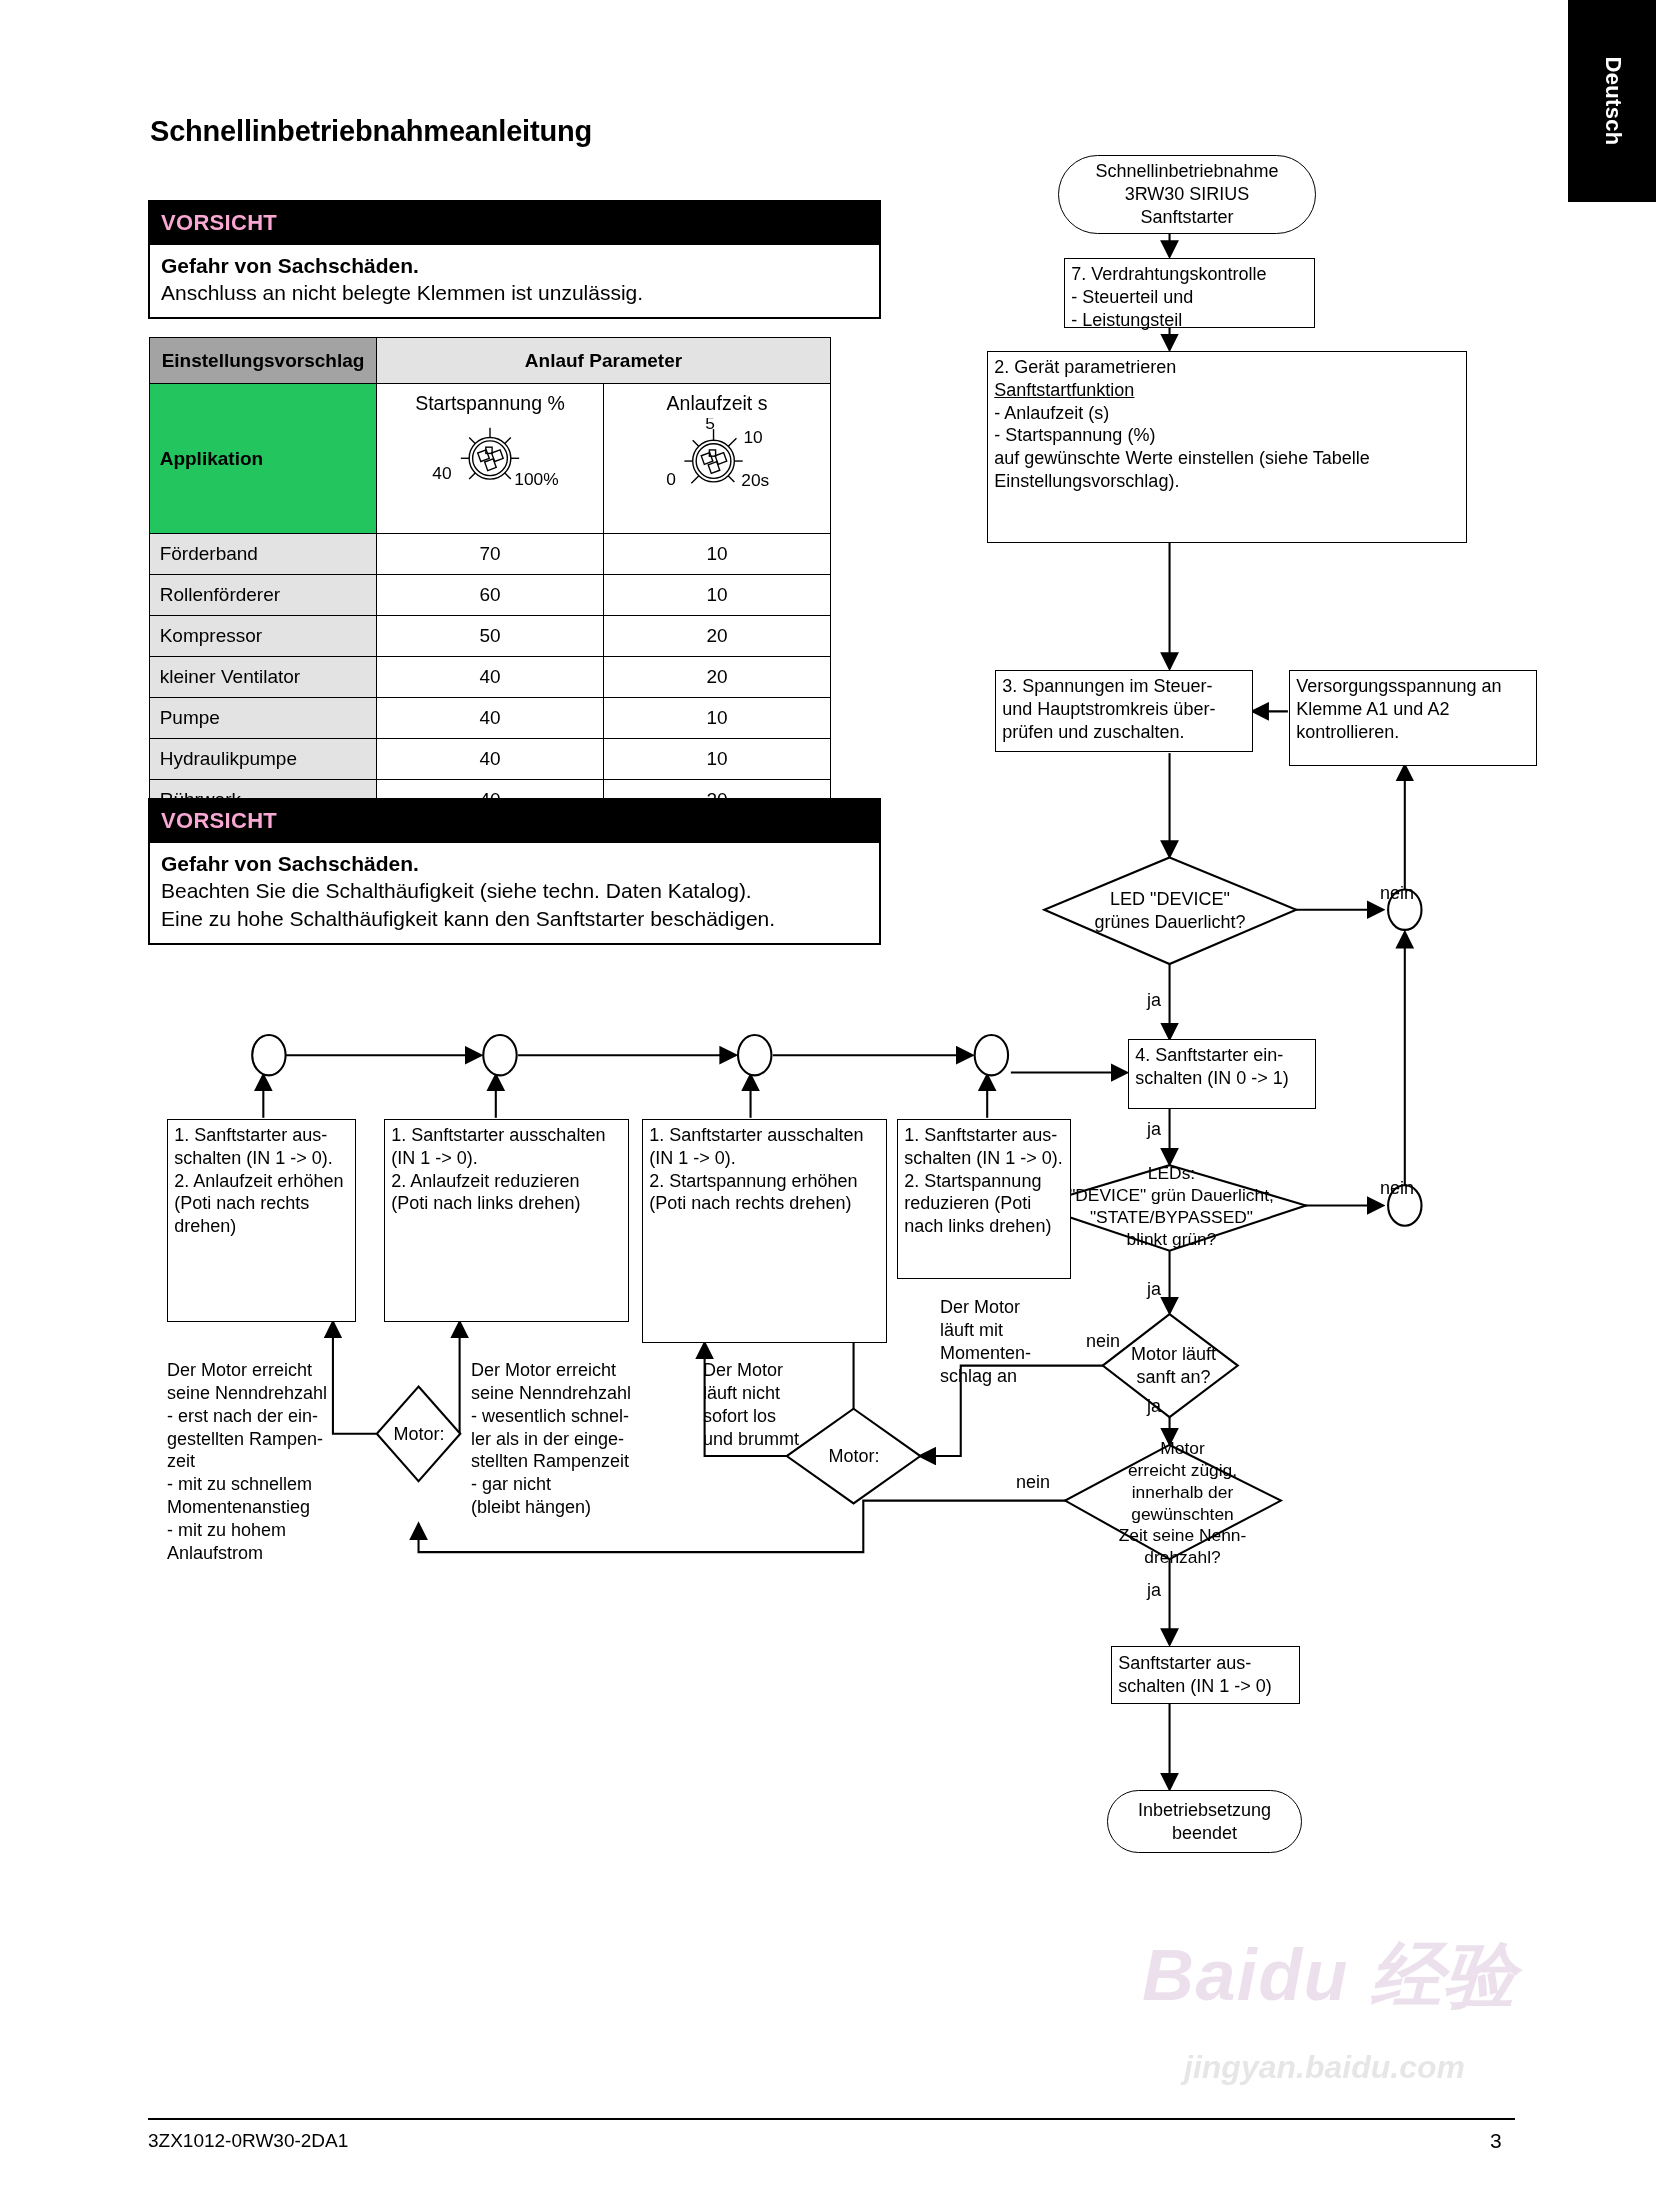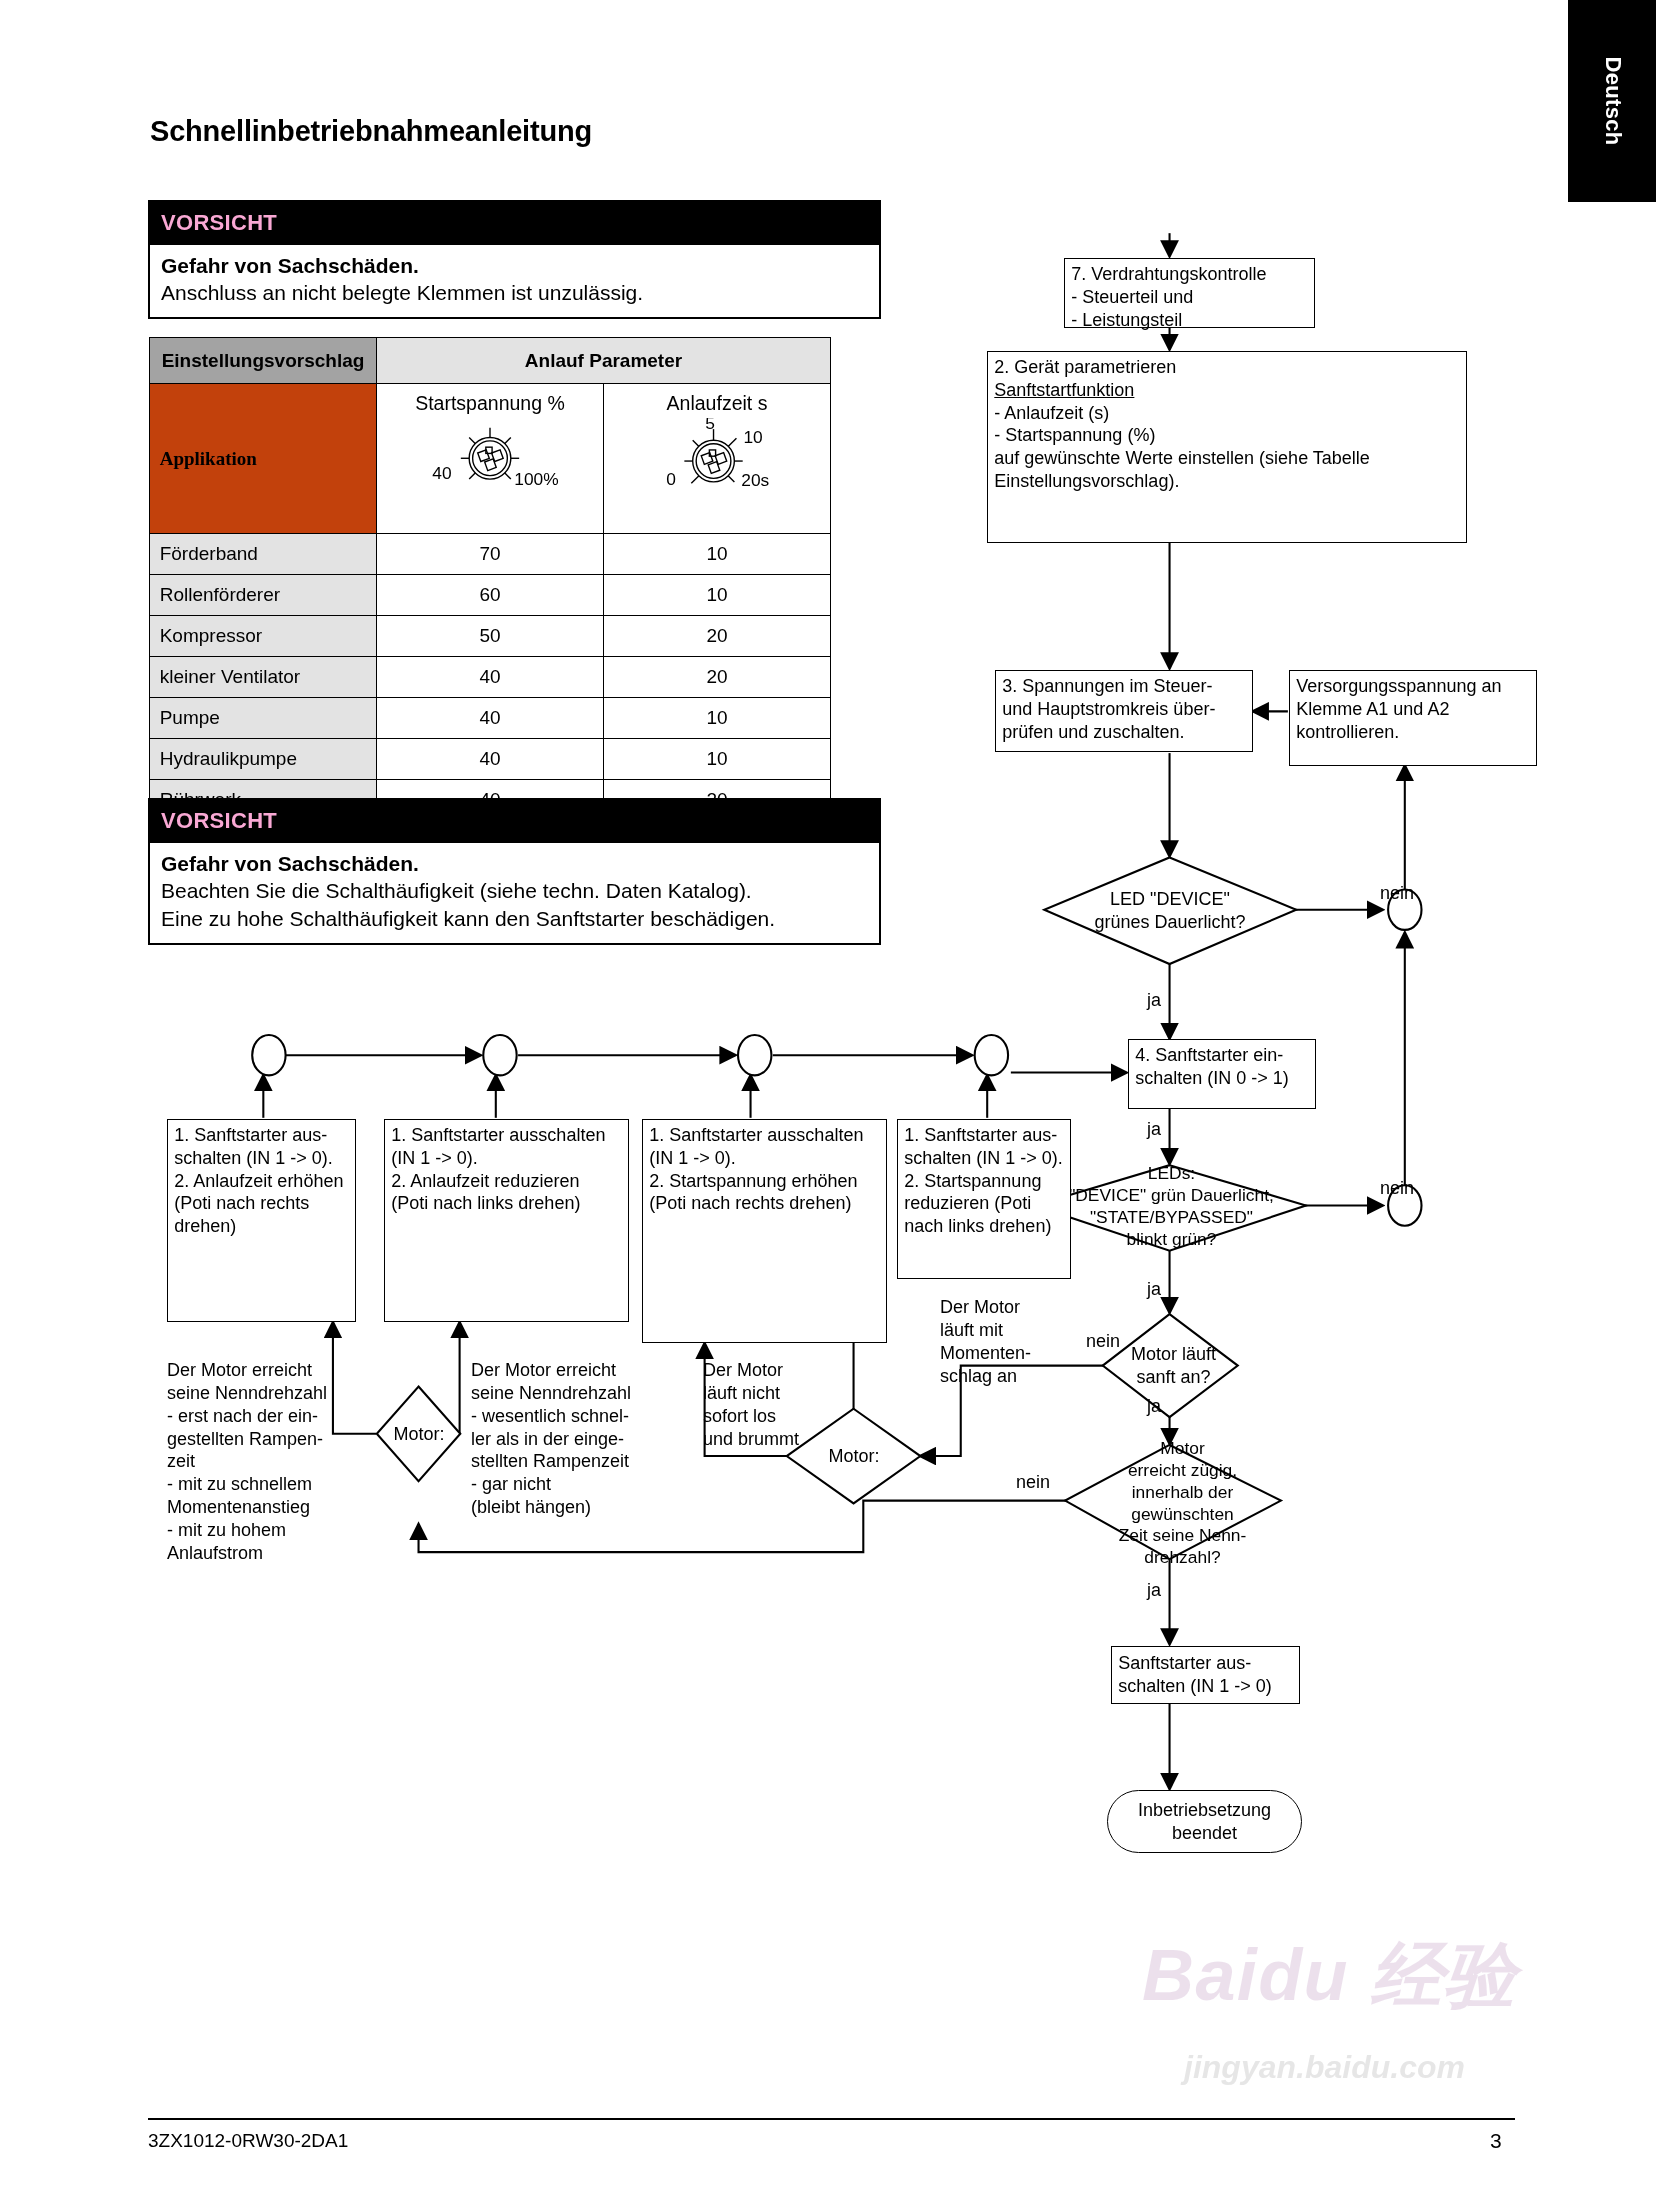--- a/index.html
+++ b/index.html
@@ -22,22 +22,22 @@
   .caution .ln.b{font-weight:bold;}
   #caution-1{left:148px;top:200px;width:729px;}
   #caution-2{left:148px;top:798px;width:729px;}
   
   #settings-table{left:149px;top:337px;width:682px;border-collapse:collapse;
       position:absolute;table-layout:fixed;}
   #settings-table td,#settings-table th{border:1.4px solid #000;font-size:19px;
       padding:0;vertical-align:middle;}
   #settings-table .hdA{font-weight:bold;text-align:center;height:45px;background:#a3a3a3;}
   #settings-table .hdB{font-weight:bold;text-align:center;height:45px;background:#e3e3e3;}
-  #settings-table .appl{background:#c2410c;font-weight:bold;padding-left:9.7px;height:149px;
-      vertical-align:middle;font-family:Liberation Serif, serif;}
+  #settings-table .appl{background:#22c55e;font-weight:bold;padding-left:9.7px;height:149px;
+      vertical-align:middle;}
   #settings-table .dialcell{text-align:center;background:#fff;vertical-align:top;padding-top:8.4px;}
   #settings-table .rowname{background:#e3e3e3;padding-left:9.7px;height:40px;}
   #settings-table .val{text-align:center;background:#fff;}
   .dial-label{font-size:19.5px;margin-bottom:2.8px;display:block;}
   .dial-wrap{position:relative;display:inline-block;width:146px;height:77px;}
   
   #footer-rule{left:148px;top:2118px;width:1367px;height:2.1px;background:#000;}
   #footer-left{left:148px;top:2130px;font-size:19px;}
   #footer-page{left:1490px;top:2129px;font-size:21px;}
   
@@ -271,20 +271,25 @@
     <g fill="#fff" stroke="#000" stroke-width="3">
       <polygon points="1680,1232 1862,1307 1680,1385 1500,1307"></polygon>
       <polygon points="1680,1674 1876,1732 1680,1797 1486,1732"></polygon>
       <polygon points="1680,1888 1778,1962 1680,2036 1584,1962"></polygon>
       <polygon points="1680,2076 1840,2156 1680,2240 1530,2156"></polygon>
       <polygon points="601,1992 661,2060 601,2128 541,2060"></polygon>
       <polygon points="1226,2024 1322,2092 1226,2160 1130,2092"></polygon>
     </g>
   </svg>
 
+  <div class="node term ctr" style="left:1058px;top:155px;width:258px;height:79px">
+      <div>Schnellinbetriebnahme</div>
+      <div>3RW30 SIRIUS</div>
+      <div>Sanftstarter</div>
+    </div>
 
   <div class="node" style="left:1064px;top:258px;width:251px;height:70px">
       <div>7. Verdrahtungskontrolle</div>
       <div>- Steuerteil und</div>
       <div>- Leistungsteil</div>
     </div>
 
   <div class="node" style="left:987px;top:351px;width:480px;height:192px">
     <div>2. Gerät parametrieren</div>
     <div style="text-decoration:underline;display:inline-block">Sanftstartfunktion</div>

